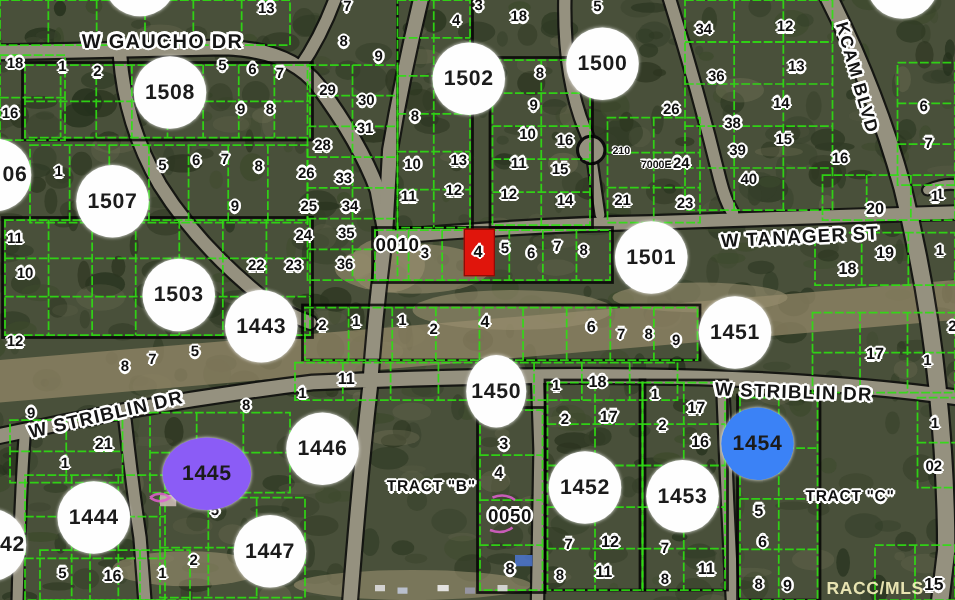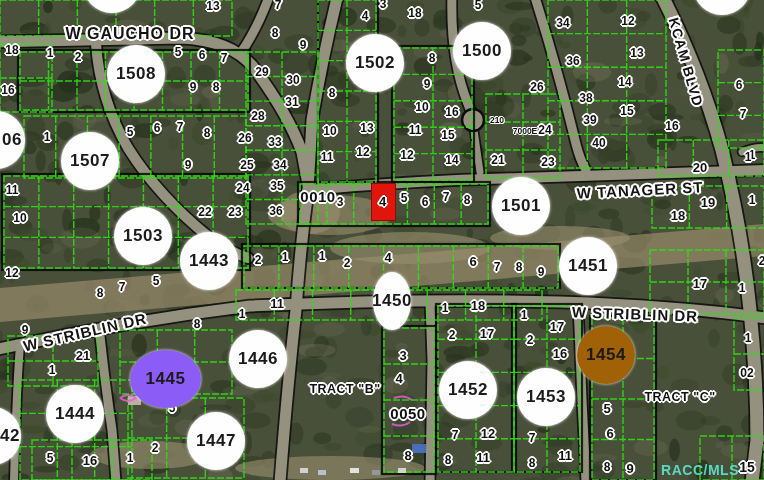--- a/index.html
+++ b/index.html
@@ -30,21 +30,21 @@
       2px 1px 0 #fff,-2px -1px 0 #fff,2px -1px 0 #fff,-2px 1px 0 #fff,
       2px 0 0 #fff,-2px 0 0 #fff,0 2px 0 #fff,0 -2px 0 #fff;
   }
   .plat-label{font-size:15px;letter-spacing:.5px;}
   .tract-label{font-size:12.5px;letter-spacing:.5px;}
   .tiny-label{font-size:8.5px;text-shadow:1px 0 0 #fff,-1px 0 0 #fff,0 1px 0 #fff,0 -1px 0 #fff,1px 1px 0 #fff,-1px -1px 0 #fff;}
   .highlight{position:absolute;z-index:2;border:1px solid #8d0c06;}
   .watermark{
     position:absolute;right:25px;bottom:2px;z-index:6;
     font-weight:bold;font-size:14px;letter-spacing:.5px;
-    color:#5eead4;opacity:.88;
+    color:#fef9c3;opacity:.88;
   }
 </style>
 </head>
 <body>
 
 <div class="stage">
   <svg id="basemap" width="764" height="480" viewBox="0 0 764 480">
     <rect id="base" x="0" y="0" width="764" height="480" fill="#49503a"></rect>
     <g id="terrain">
         <ellipse cx="446.2" cy="249.8" rx="14.9" ry="9.3" fill="#3d4a2c" opacity="0.66"></ellipse>
@@ -1092,21 +1092,21 @@
       </div>
       <div class="circle" style="left: 453px; top: 22px; width: 58px; height: 58px; background: rgb(254, 254, 254);">
         <span>1500</span>
       </div>
       <div class="circle" style="left: 492px; top: 177px; width: 58px; height: 58px; background: rgb(254, 254, 254);">
         <span>1501</span>
       </div>
       <div class="circle" style="left: 559px; top: 237px; width: 58px; height: 58px; background: rgb(254, 254, 254);">
         <span>1451</span>
       </div>
-      <div class="circle" style="left: 373px; top: 272px; width: 38px; height: 58px; background: rgb(254, 254, 254);">
+      <div class="circle" style="left: 373px; top: 284px; width: 48px; height: 58px; background: rgb(254, 254, 254);">
         <span>1450</span>
       </div>
       <div class="circle" style="left: 229px; top: 330px; width: 58px; height: 58px; background: rgb(254, 254, 254);">
         <span>1446</span>
       </div>
       <div class="circle" style="left: 130px; top: 350px; width: 71px; height: 58px; background: #8b5cf6;">
         <span>1445</span>
       </div>
       <div class="circle" style="left: 46px; top: 385px; width: 58px; height: 58px; background: rgb(254, 254, 254);">
         <span>1444</span>
@@ -1116,21 +1116,21 @@
       </div>
       <div class="circle" style="left: 187px; top: 412px; width: 58px; height: 58px; background: rgb(254, 254, 254);">
         <span>1447</span>
       </div>
       <div class="circle" style="left: 439px; top: 361px; width: 58px; height: 58px; background: rgb(254, 254, 254);">
         <span>1452</span>
       </div>
       <div class="circle" style="left: 517px; top: 368px; width: 58px; height: 58px; background: rgb(254, 254, 254);">
         <span>1453</span>
       </div>
-      <div class="circle" style="left: 577px; top: 326px; width: 58px; height: 58px; background: #a16207;">
+      <div class="circle" style="left: 577px; top: 326px; width: 58px; height: 58px; background: #3b82f6;">
         <span>1454</span>
       </div>
       <div class="circle" style="left: 83px; top: -45px; width: 58px; height: 58px; background: rgb(254, 254, 254);">
         <span></span>
       </div>
       <div class="circle" style="left: 693px; top: -43px; width: 58px; height: 58px; background: rgb(254, 254, 254);">
         <span></span>
       </div>
       <div class="street" style="left: 130px; top: 34px; font-size: 16px; transform: translate(-50%, -50%) rotate(0deg);">W GAUCHO DR</div>
       <div class="street" style="left: 640px; top: 190px; font-size: 15px; transform: translate(-50%, -50%) rotate(-3deg);">W TANAGER ST</div>

